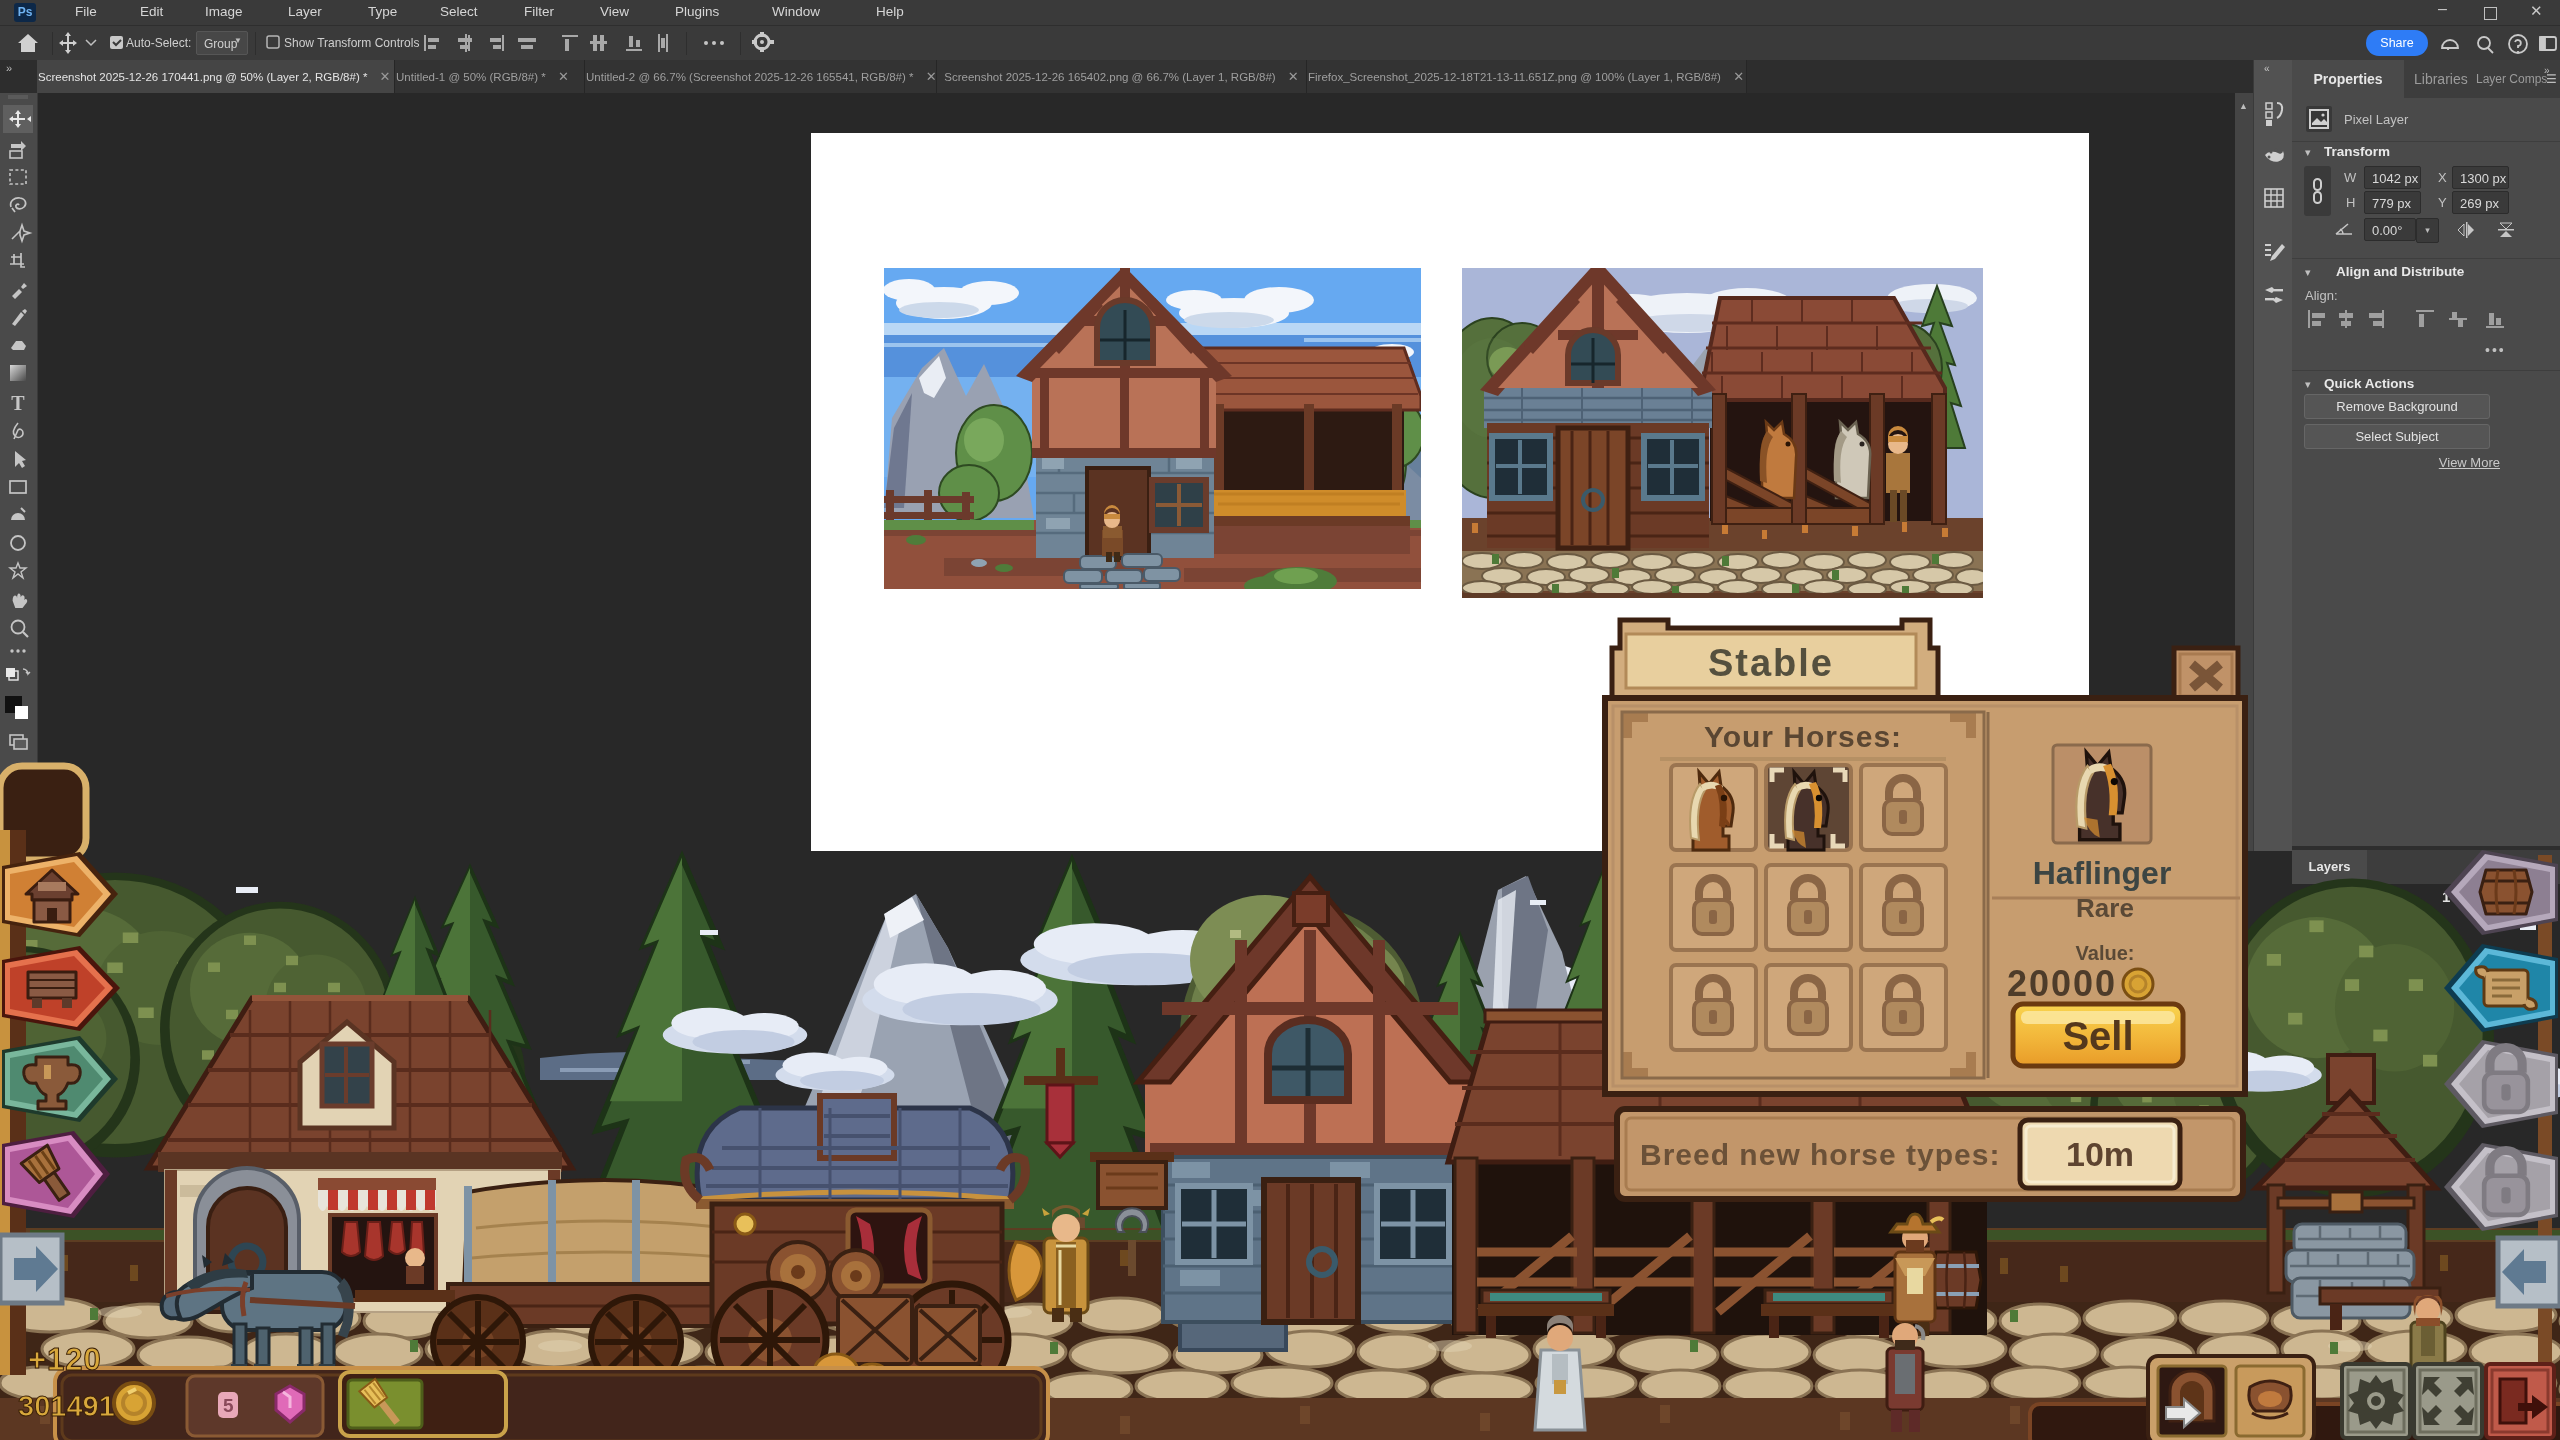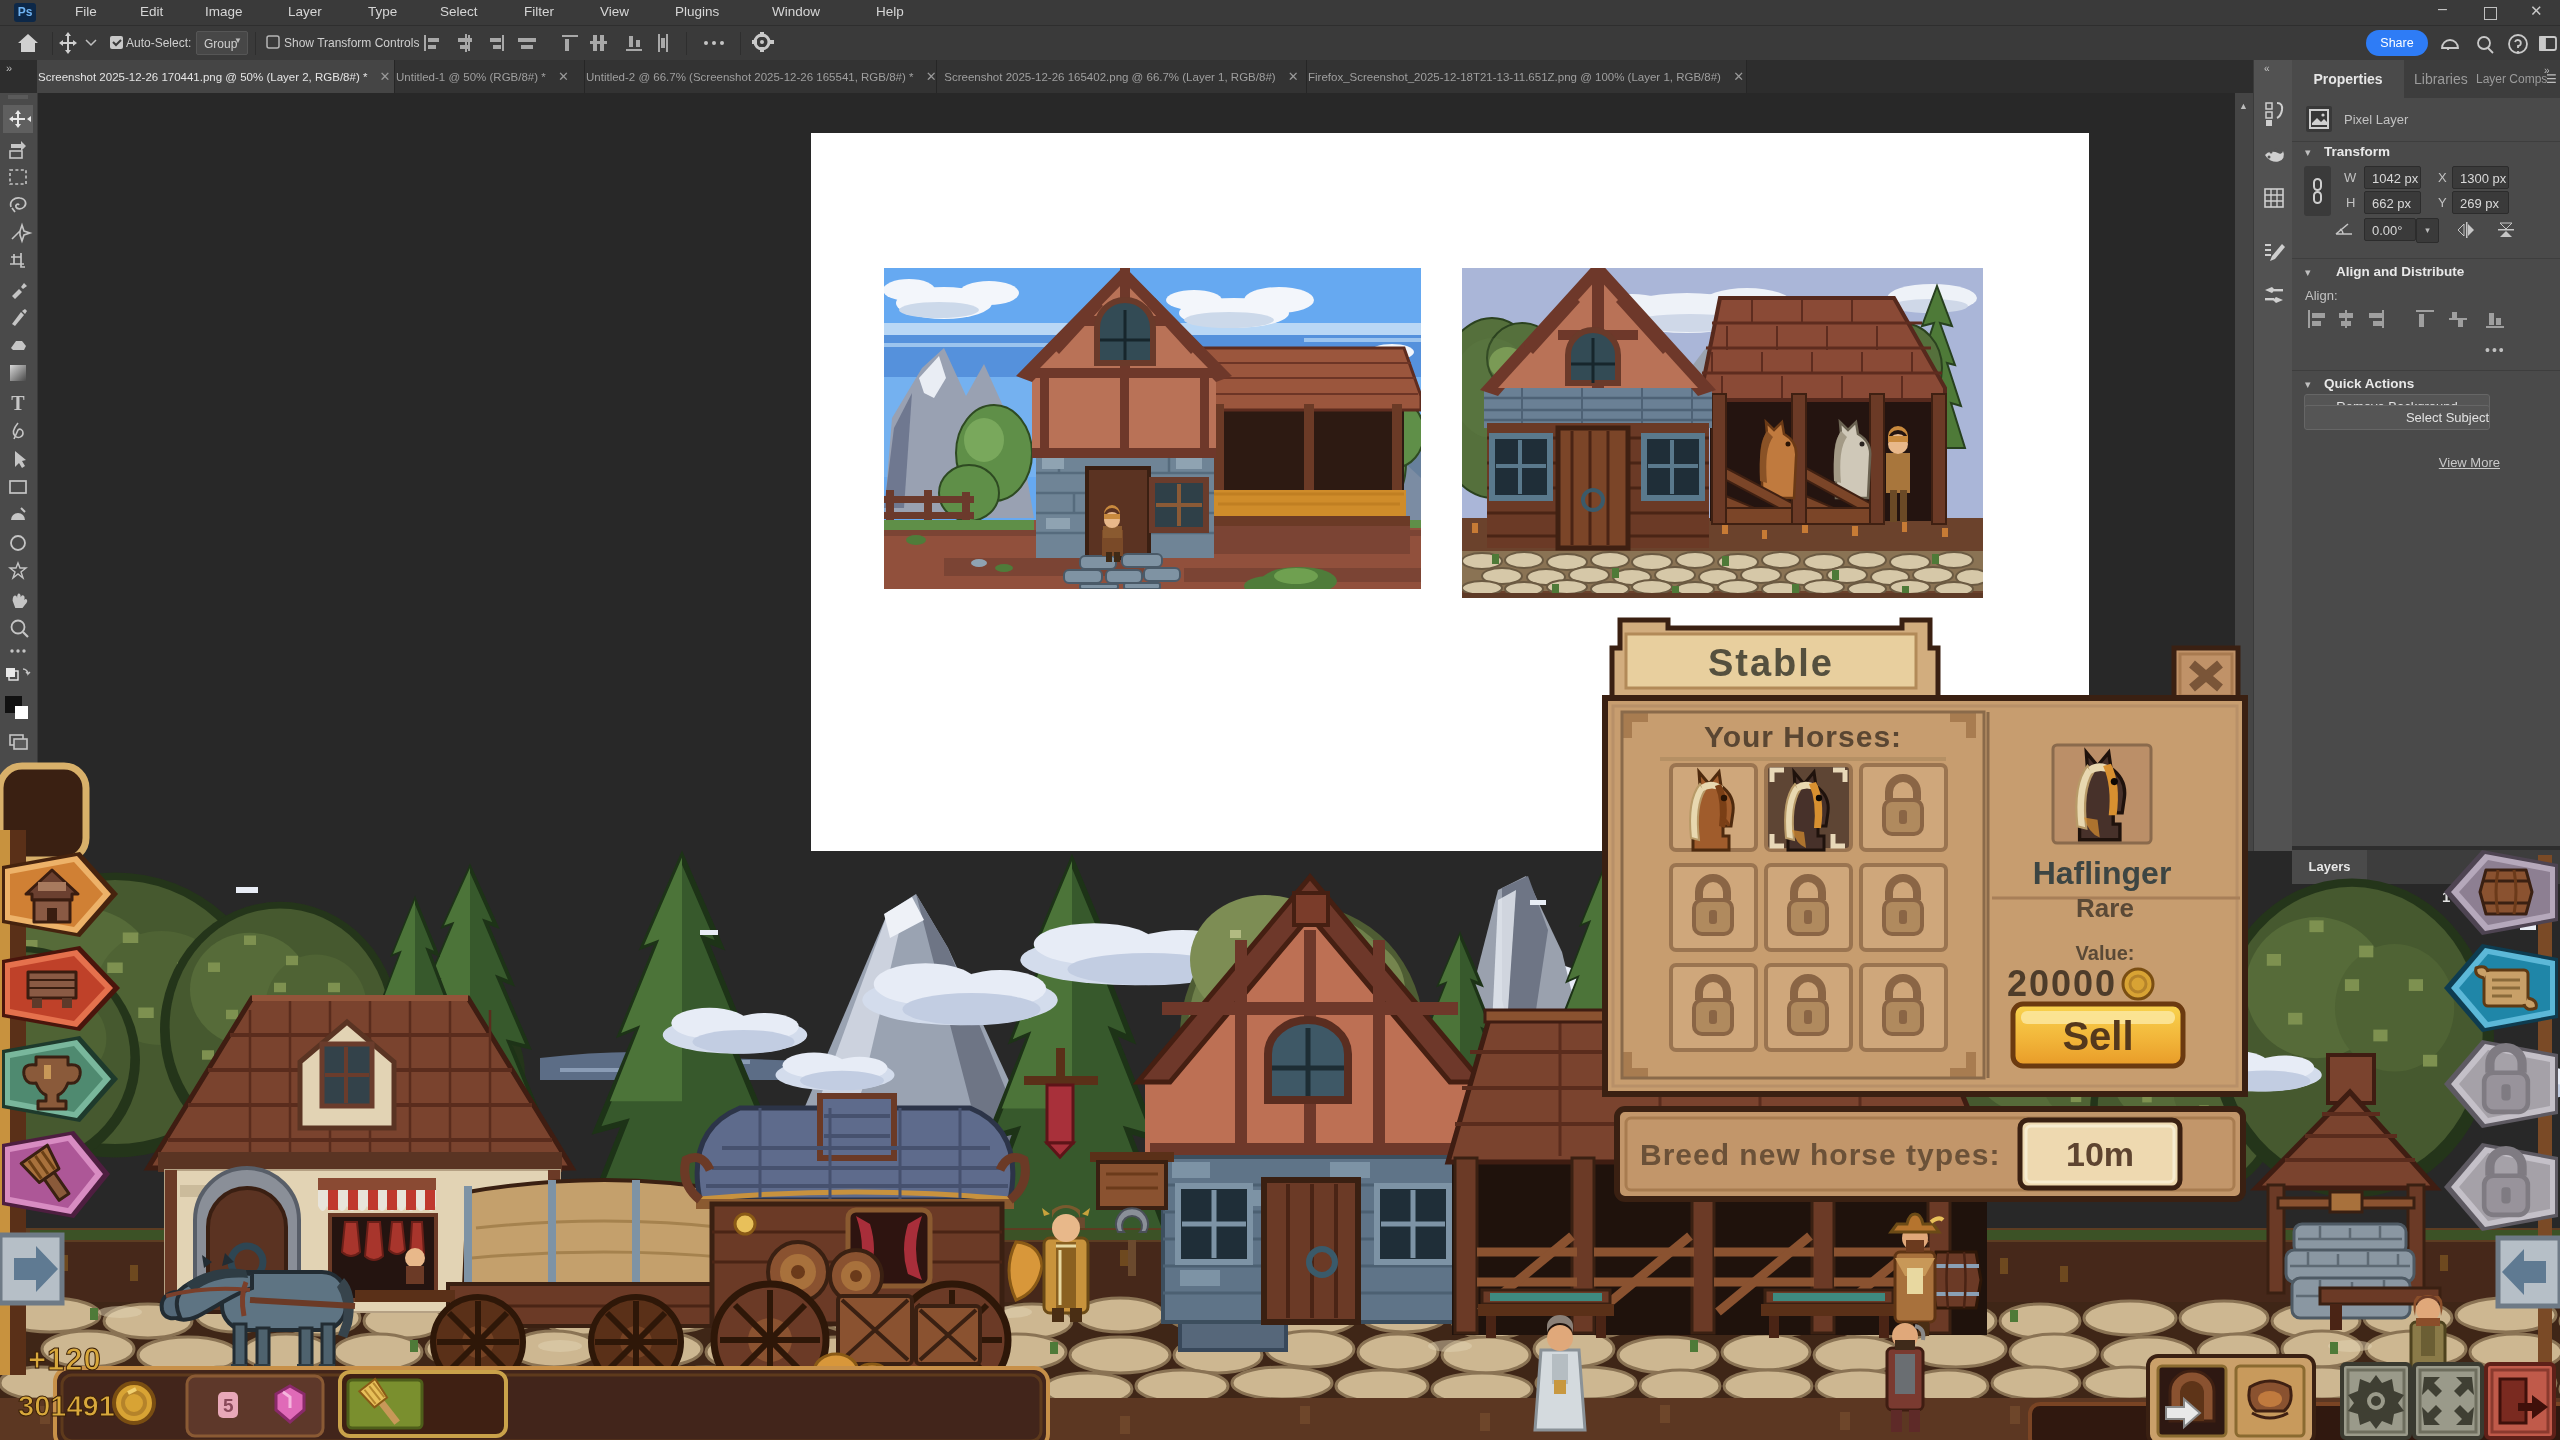--- a/index.html
+++ b/index.html
@@ -603,21 +603,21 @@
         <g fill="none" stroke="#cfcfcf" stroke-width="2">
           <rect x="4" y="1" width="7" height="11" rx="3.5"></rect>
           <rect x="4" y="14" width="7" height="11" rx="3.5"></rect>
         </g>
       </svg>
     <div class="plabel" style="left:52px;top:110px;">W</div>
     <div class="field" style="left:72px;top:106px;width:57px;">1042 px</div>
     <div class="plabel" style="left:146px;top:110px;">X</div>
     <div class="field" style="left:160px;top:106px;width:57px;">1300 px</div>
     <div class="plabel" style="left:54px;top:135px;">H</div>
-    <div class="field" style="left:72px;top:131px;width:57px;">662 px</div>
+    <div class="field" style="left:72px;top:131px;width:57px;">779 px</div>
     <div class="plabel" style="left:146px;top:135px;">Y</div>
     <div class="field" style="left:160px;top:131px;width:57px;">269 px</div>
     <svg class="abs" style="left:42px;top:162px;" width="20" height="14" viewBox="0 0 20 14">
         <path d="M2 12 L14 2 M2 12 H18" stroke="#c5c5c5" stroke-width="1.6" fill="none"></path>
         <path d="M9 12 a6 6 0 0 0 -3 -5" stroke="#c5c5c5" stroke-width="1.4" fill="none"></path>
       </svg>
     <div class="field" style="left:72px;top:158px;width:52px;">0.00°</div>
     <div class="abs" style="left:124px;top:158px;width:21px;height:23px;background:#3a3a3a;border:1px solid #2c2c2c;border-radius:2px;color:#bbb;font-size:9px;text-align:center;line-height:23px;">▾</div>
     <svg class="abs" style="left:166px;top:160px;" width="64" height="20" viewBox="0 0 64 20">
         <g fill="#c5c5c5">
@@ -655,21 +655,21 @@
           <rect x="190" y="10" width="5" height="7"></rect>
       </g>
     </svg>
     <g></g>
     <div class="abs" style="left:193px;top:282px;color:#c0c0c0;font-size:14px;letter-spacing:2px;">•••</div>
     <div class="abs" style="left:0;top:310px;width:268px;height:1px;background:#3e3e3e;"></div>
     
     <div class="chev" style="left:13px;top:318px;">▾</div>
     <div class="sechead" style="left:32px;top:316px;">Quick Actions</div>
     <div class="pbtn" style="top:334px;">Remove Background</div>
-    <div class="pbtn" style="top:345px;text-align:right;">Select Subject</div>
+    <div class="pbtn" style="top:364px;">Select Subject</div>
     <div class="abs" style="left:0;top:395px;width:208px;text-align:right;color:#c8c8c8;font-size:13px;text-decoration:underline;">View More</div>
     
     <div class="abs" style="left:0;top:786px;width:268px;height:4px;background:#2e2e2e;"></div>
     <div class="abs" style="left:0;top:790px;width:268px;height:34px;background:#3d3d3d;"></div>
     <div class="abs" style="left:0;top:790px;width:75px;height:34px;background:#4a4a4a;color:#e6e6e6;font-size:13px;font-weight:bold;line-height:34px;text-align:center;">Layers</div>
   </div>
   <svg id="game" class="abs" style="left:0;top:0;" width="2560" height="1440" viewBox="0 0 2560 1440">
     <defs>
       <g id="tree">
         <ellipse cx="0" cy="0" rx="100" ry="95" fill="#24351a"></ellipse>

